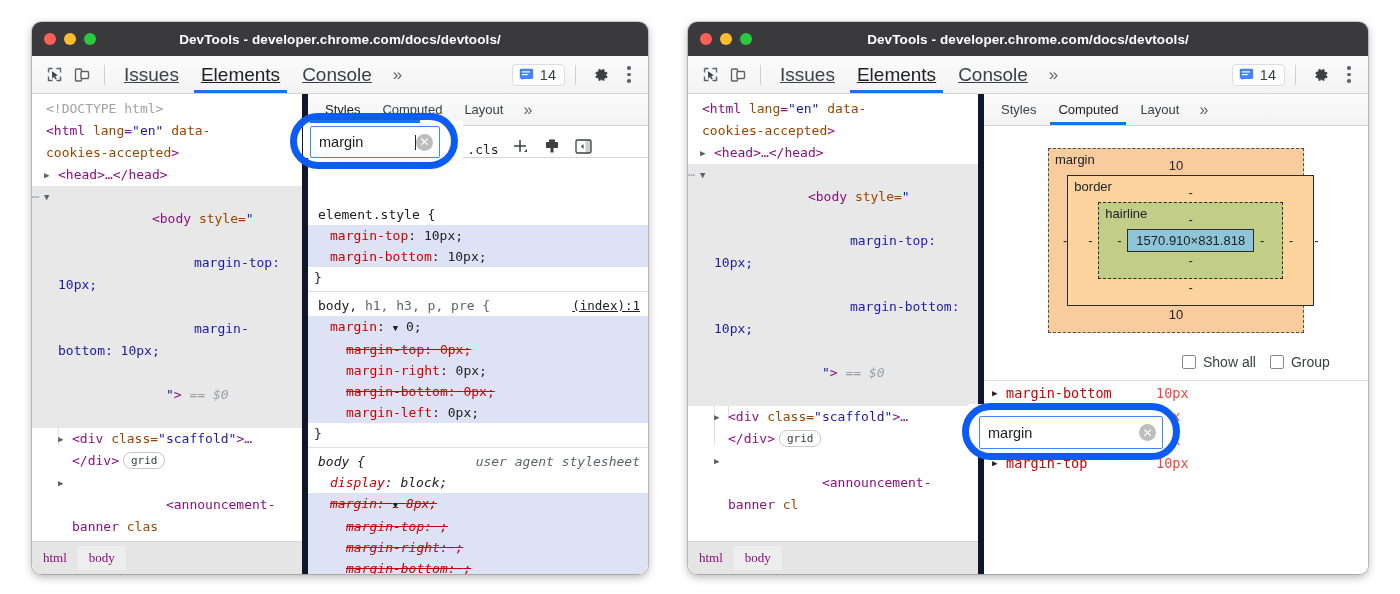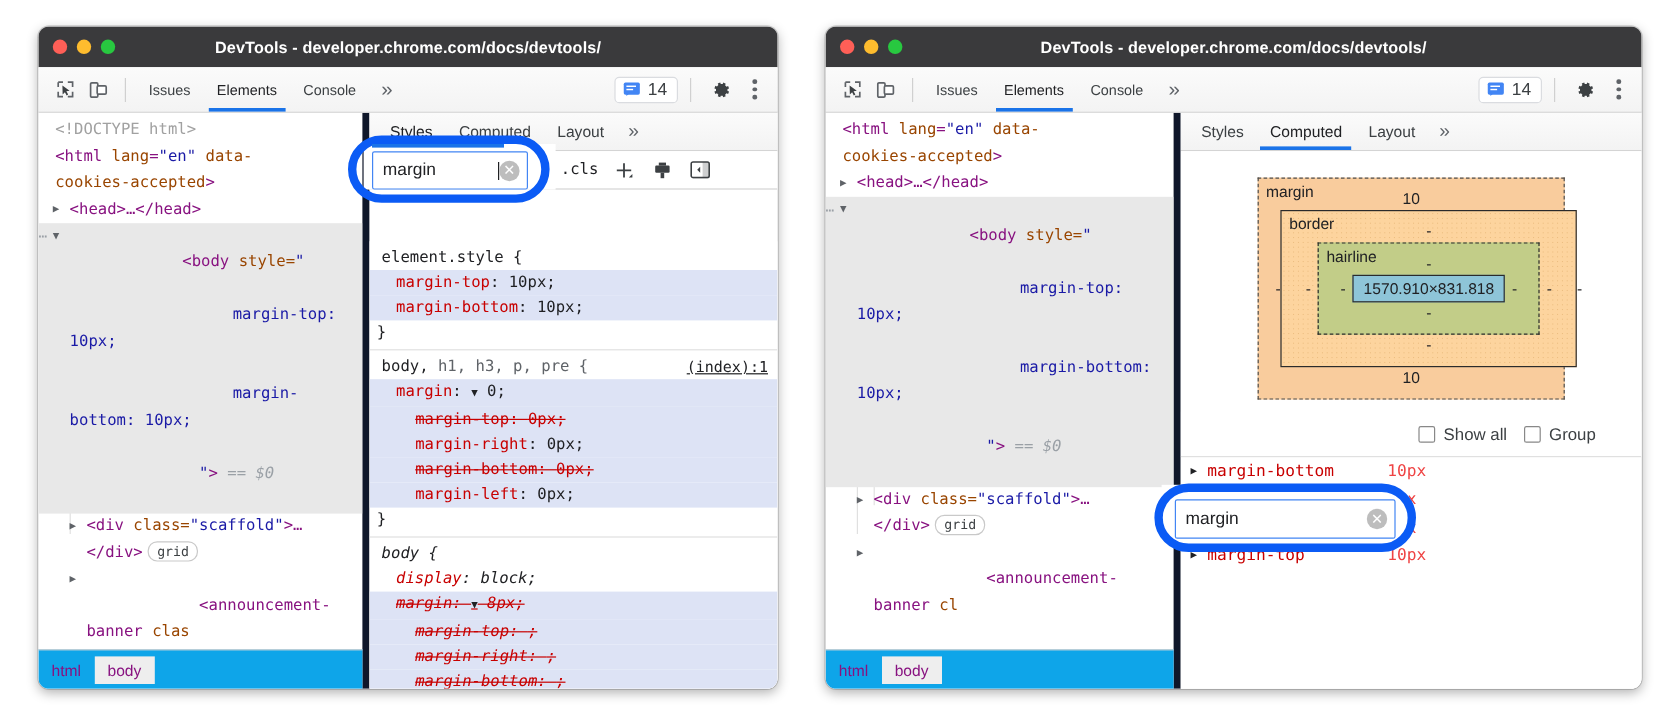--- a/index.html
+++ b/index.html
@@ -47,22 +47,22 @@
   .dt-toolbar {
     height: 38px; flex: 0 0 38px;
     background: linear-gradient(#fbfbfb,#f3f3f3);
     border-bottom: 1px solid #d4d4d4;
     display: flex; align-items: center; padding: 0 8px;
     position: relative;
   }
   .tb-icon { width: 28px; height: 28px; display: flex; align-items: center; justify-content: center; }
   .tb-sep { width: 1px; height: 20px; background: #d0d0d0; margin: 0 8px; }
   .dt-tab {
-    font-size: 12px; color: #3c4043; padding: 0 11px; height: 37px;
-    display: flex; align-items: center; position: relative; white-space: nowrap;
+    font-size: 19px; color: #3c4043; padding: 0 11px; height: 37px;
+    display: flex; align-items: center; position: relative; white-space: nowrap; text-decoration: underline;
   }
   .dt-tab.active { color: #202124; font-weight: normal; }
   .dt-tab.active::after {
     content: ""; position: absolute; left: 4px; right: 4px; bottom: 0;
     height: 3px; background: #1a73e8;
   }
   .dt-more { font-size: 17px; color: #5f6368; padding: 0 10px; display:flex; align-items:center; height:37px;}
   .tb-right { margin-left: auto; display: flex; align-items: center; gap: 2px; }
   .issues-chip {
     display: flex; align-items: center; gap: 6px;
@@ -108,22 +108,22 @@
     display: inline-block; border: 1px solid #c9c9c9; border-radius: 8px;
     padding: 0px 7px; font-size: 11px; color: #3c4043; background: #fff;
     font-family: "DejaVu Sans Mono", monospace; line-height: 15px;
     vertical-align: 1px; margin-left: 4px;
   }
   .guide { position: absolute; top: 0; bottom: 0; width: 1px; background: #e0e0e0; }
 
   
   .crumbs {
     flex: 0 0 33px; border-top: 1px solid #d4d4d4;
-    display: flex; align-items: center; background: #0ea5e9;
-    font-family: Liberation Sans, sans-serif; font-size: 13px;
+    display: flex; align-items: center; background: #e5e5e5;
+    font-family: Liberation Serif, serif; font-size: 13px;
   }
   .crumb { padding: 4px 11px; color: #881280; }
   .crumb.active { background: #eeeeee; }
 
   
   .side-tabs {
     flex: 0 0 32px; display: flex; align-items: center;
     background: linear-gradient(#fbfbfb,#f3f3f3);
     border-bottom: 1px solid #d4d4d4; padding-left: 6px;
   }
@@ -132,21 +132,21 @@
     display:flex; align-items:center; position: relative;
   }
   .st.active { color: #202124; }
   .st.active::after {
     content:""; position:absolute; left:3px; right:3px; bottom:0; height:3px; background:#1a73e8;
   }
   .st-more { font-size: 16px; color: #5f6368; padding: 0 9px; }
 
   
   .filter-row {
-    flex: 0 0 32px; display: flex; align-items: center;
+    flex: 0 0 32px; display: flex; align-items: flex-end;
     border-bottom: 1px solid #d4d4d4; background: #fff;
     font-family: "DejaVu Sans Mono", monospace; font-size: 13px;
     padding-left: 118px; gap: 10px; color: #3c4043;
   }
   .fr-item { color: #202124; }
   .icon-btn { display:flex; align-items:center; justify-content:center; width: 22px; height: 22px; }
 
   
   .rules {
     flex: 1; overflow: hidden;
@@ -378,20 +378,21 @@
             <div class="decl sub strike"><span>margin-top</span><span>: </span><span>0px;</span></div>
             <div class="decl sub"><span class="prop">margin-right</span><span class="val">: </span><span class="val">0px;</span></div>
             <div class="decl sub strike"><span>margin-bottom</span><span>: </span><span>0px;</span></div>
             <div class="decl sub"><span class="prop">margin-left</span><span class="val">: </span><span class="val">0px;</span></div>
             <div class="brace">}</div>
           </div>
 
           <div class="rule ital">
             <div class="rule-head">
               <span class="sel-txt">body {</span>
+              <span class="src-ua">user agent stylesheet</span>
             </div>
             <div class="decl plain"><span class="prop">display</span><span class="val">: </span><span class="val">block;</span></div>
             <div class="decl strike"><span>margin</span><span>: </span><span class="expander">▼</span><span> </span><span>8px;</span></div>
             <div class="decl sub strike"><span>margin-top</span><span>: </span><span>;</span></div>
             <div class="decl sub strike"><span>margin-right</span><span>: </span><span>;</span></div>
             <div class="decl sub strike"><span>margin-bottom</span><span>: </span><span>;</span></div>
             <div class="decl sub strike"><span>margin-left</span><span>: </span><span>;</span></div>
             <div class="brace">}</div>
           </div>
 

